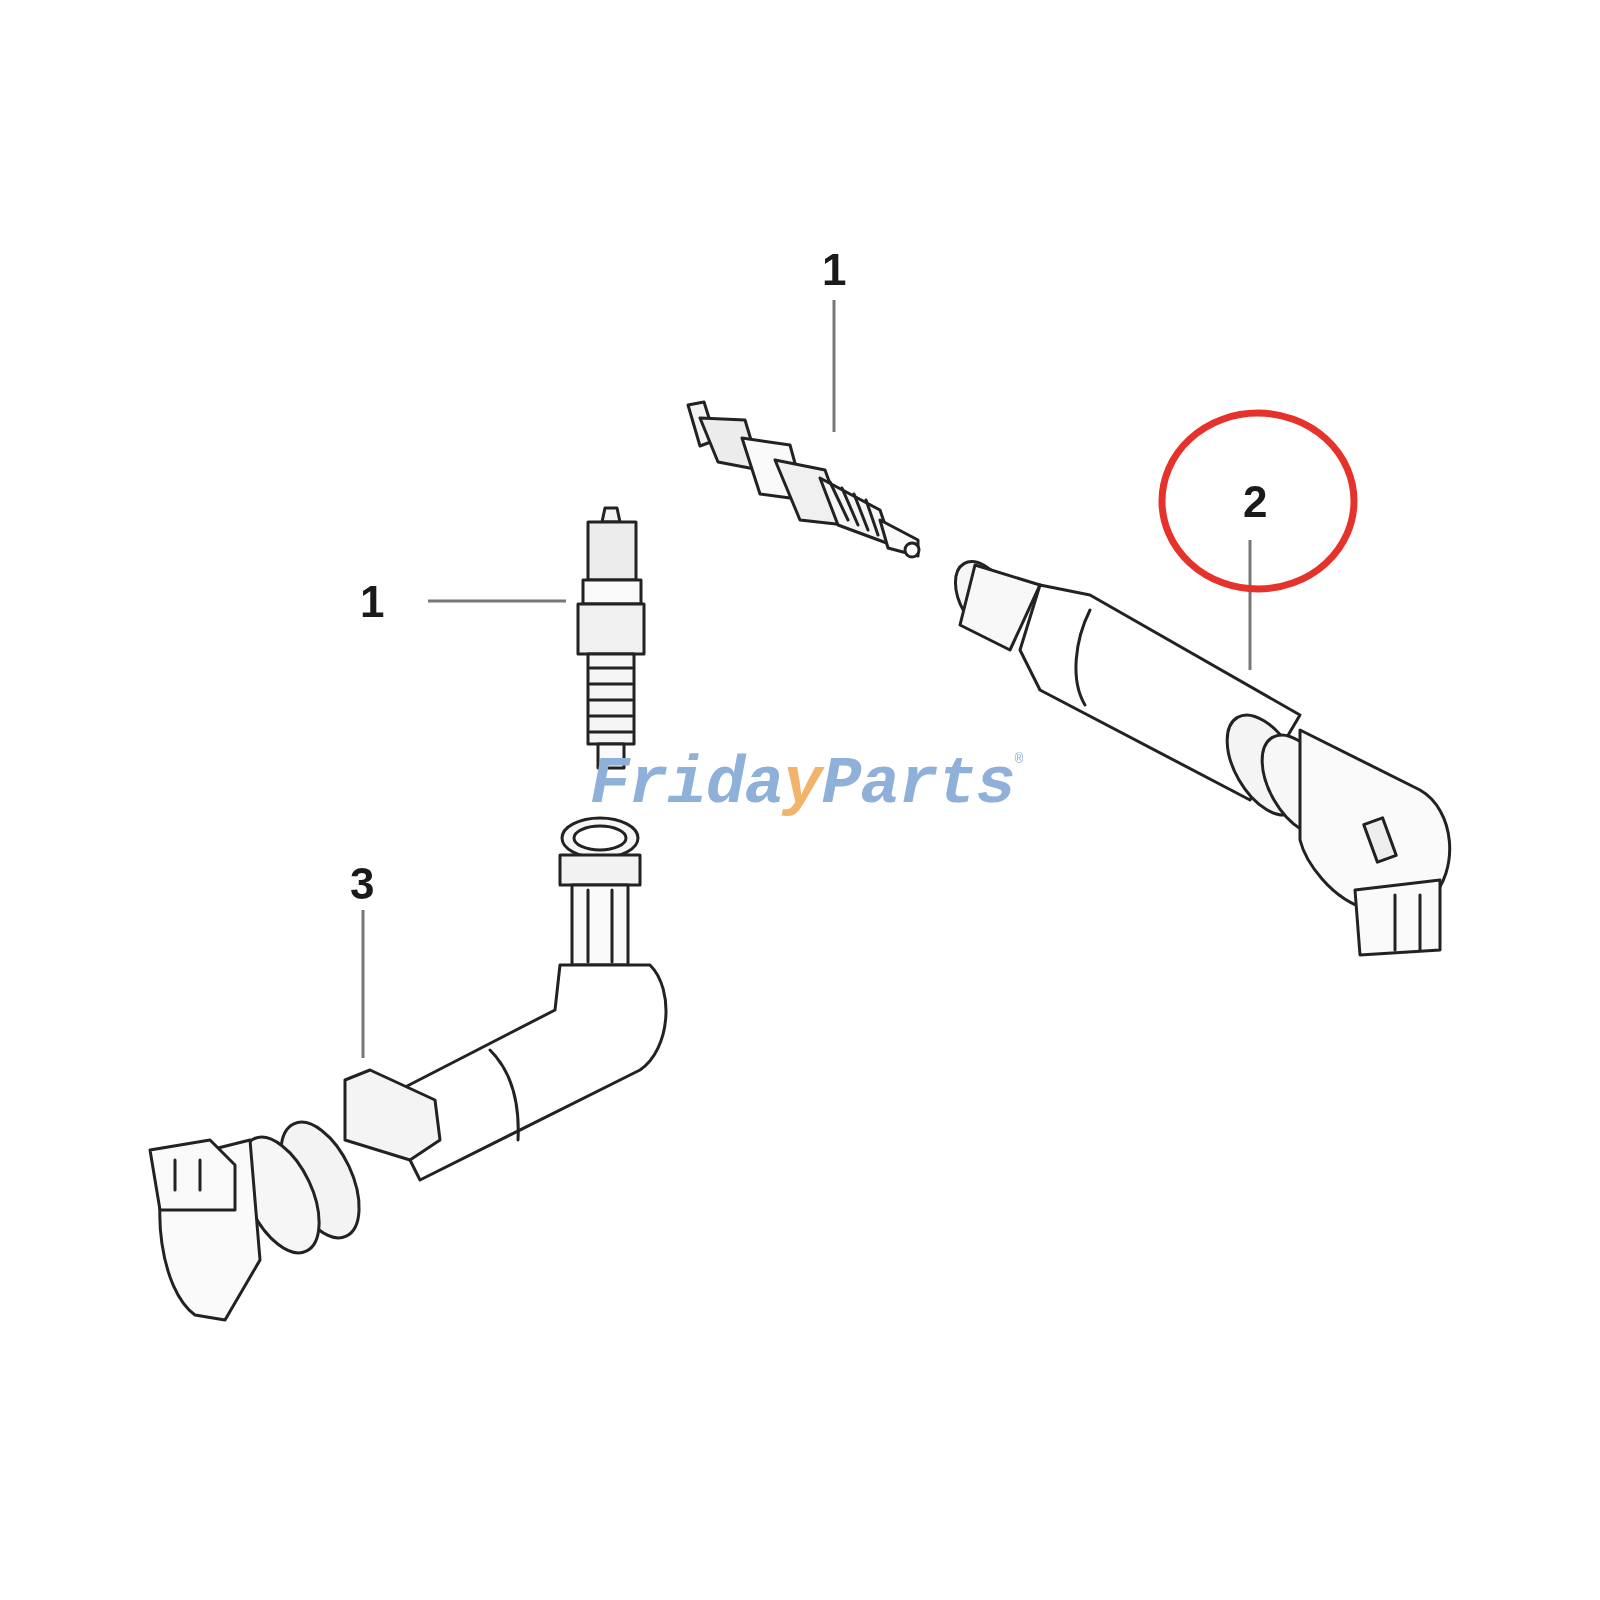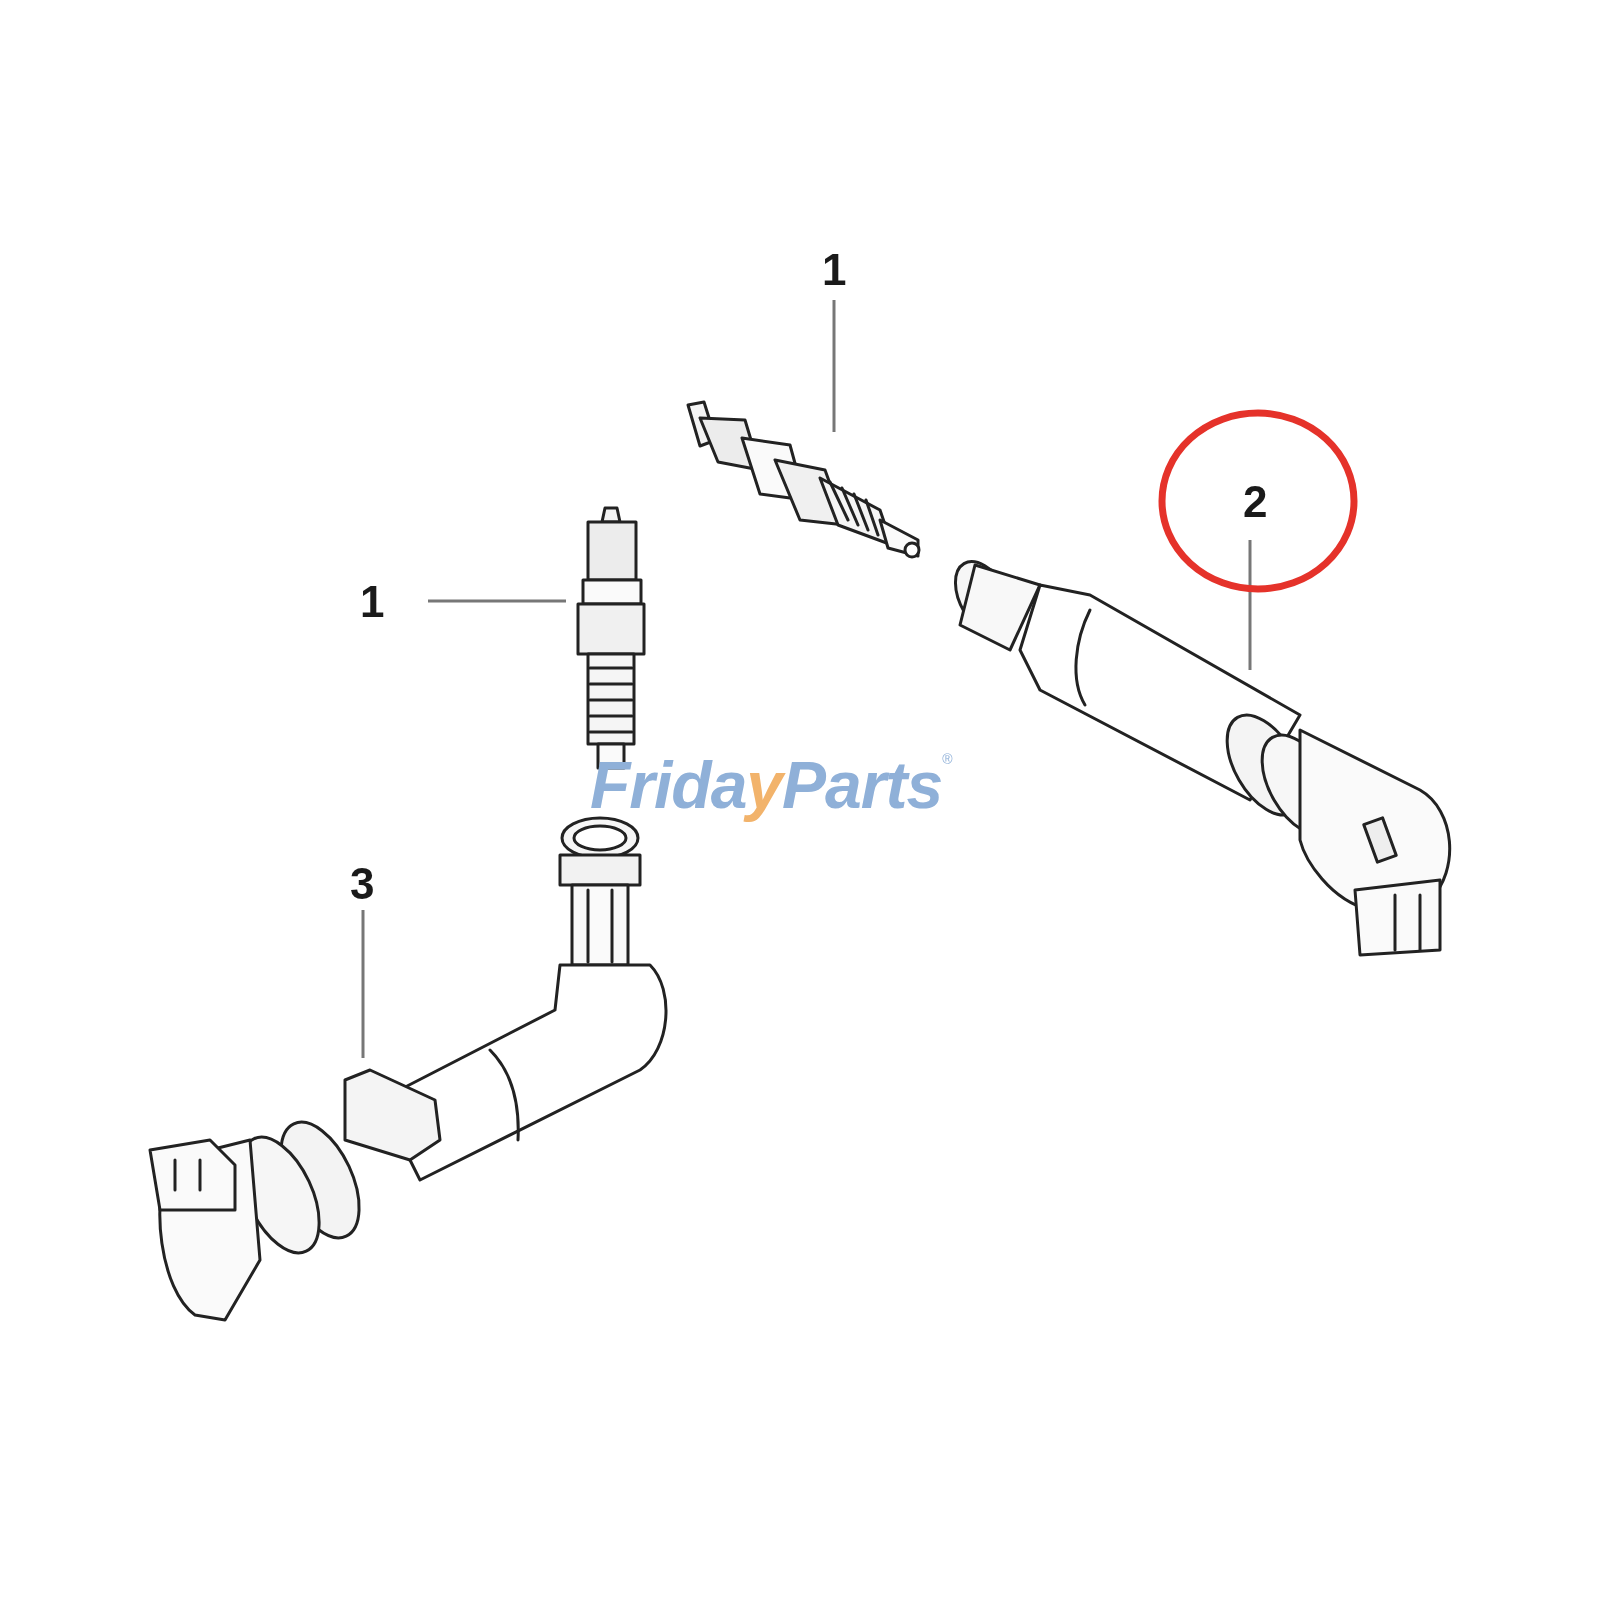--- a/index.html
+++ b/index.html
@@ -1,19 +1,19 @@
 <!DOCTYPE html>
 <html><head>
 <meta charset="utf-8">
 <style>
   html, body { margin: 0; padding: 0; background: #ffffff; }
   body { width: 1600px; height: 1600px; position: relative; overflow: hidden; font-family: "Liberation Sans", sans-serif; }
   .canvas { position: absolute; left: 0; top: 0; width: 1600px; height: 1600px; }
   .callout-label { position: absolute; font-family: "Liberation Sans", sans-serif; font-weight: bold; font-size: 44px; color: #1a1a1a; line-height: 1; }
-  .watermark { position: absolute; left: 590px; top: 752px; font-family: Liberation Sans, sans-serif; font-weight: bold; font-style: italic; font-size: 66px; letter-spacing: -1px; line-height: 1; white-space: nowrap; }
+  .watermark { position: absolute; left: 590px; top: 752px; font-family: Liberation Mono, monospace; font-weight: bold; font-style: italic; font-size: 66px; letter-spacing: -1px; line-height: 1; white-space: nowrap; }
   .wm-part { color: #8fb0d8; }
   .wm-check { color: #f2b36b; }
   .wm-reg { font-size: 14px; vertical-align: top; color: #8fb0d8; font-style: normal; font-weight: normal; }
 </style>
 </head>
 <body>
 
 <div class="canvas">
   <svg width="1600" height="1600" viewBox="0 0 1600 1600" style="position:absolute;left:0;top:0;">
     <g fill="none" stroke="#222" stroke-width="3" stroke-linejoin="round" stroke-linecap="round">

